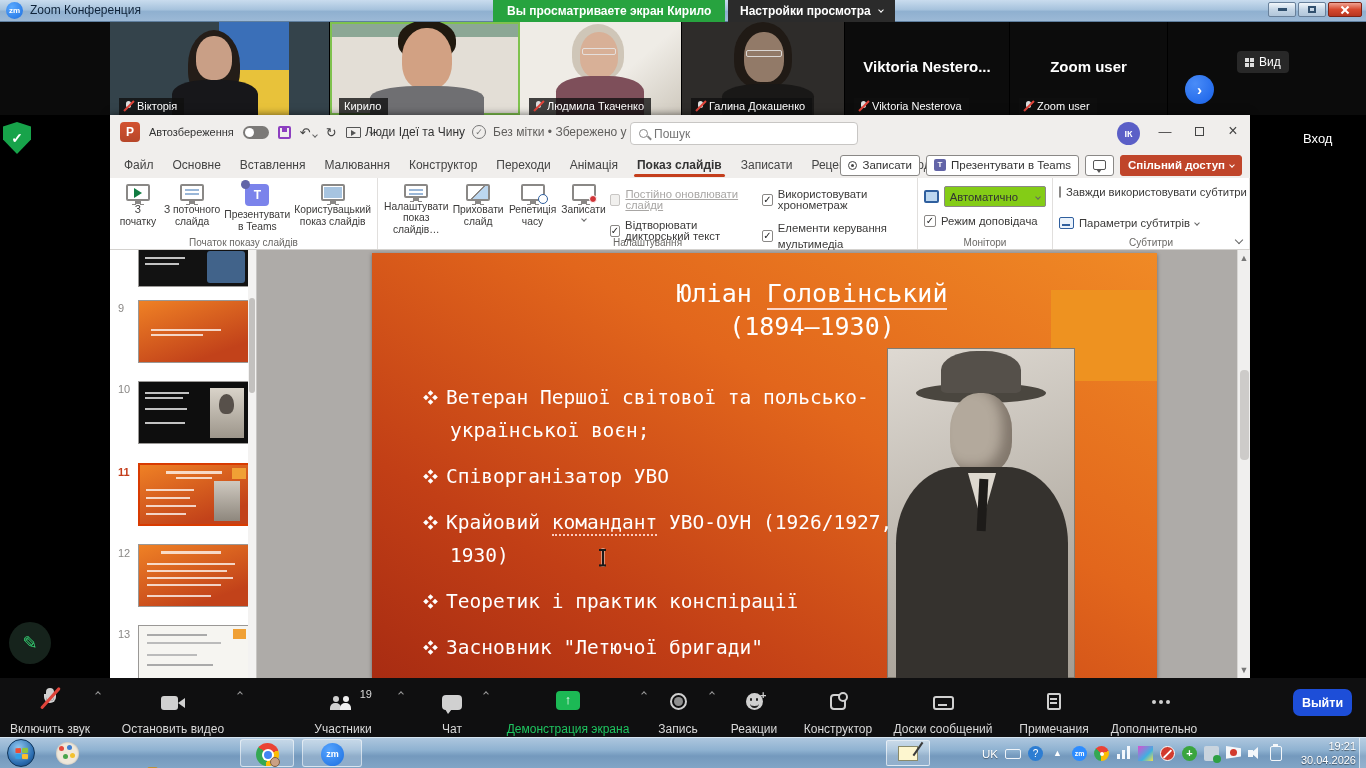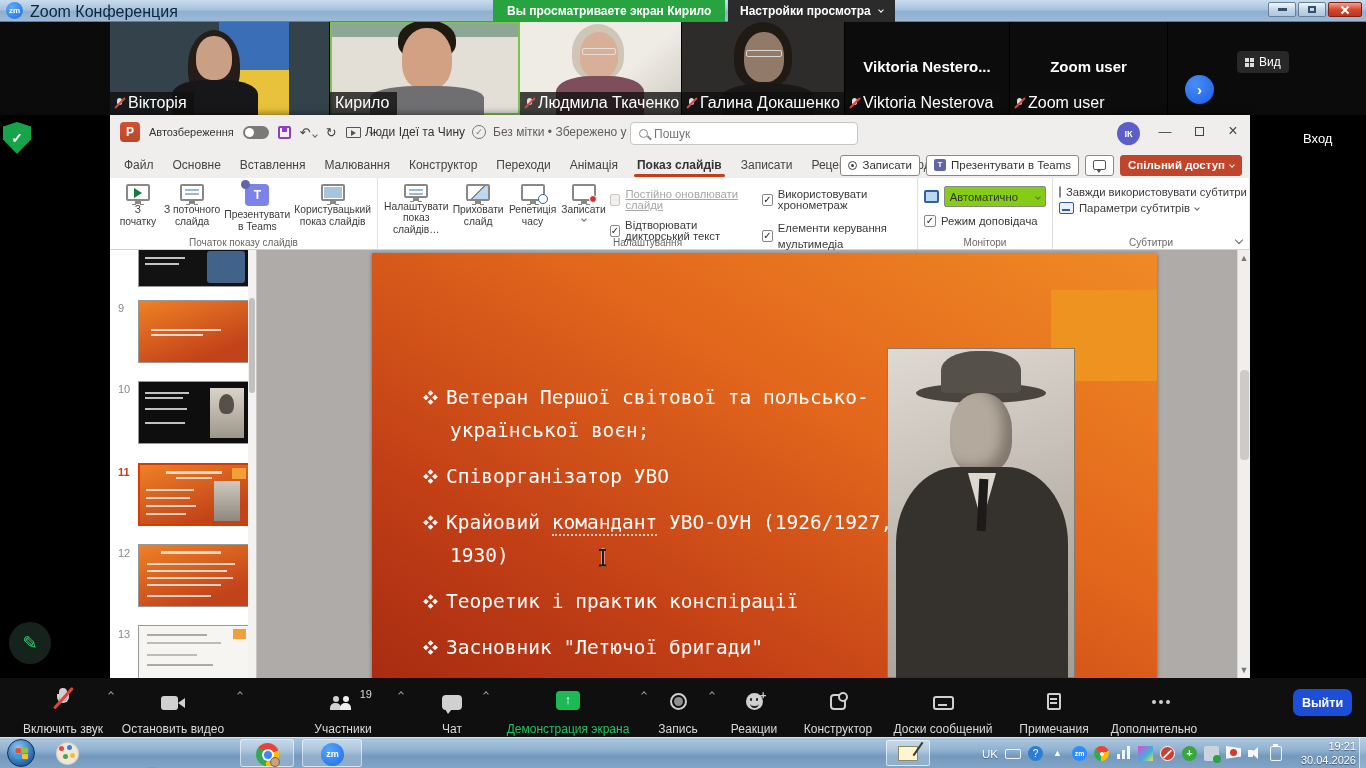--- a/index.html
+++ b/index.html
@@ -7,40 +7,40 @@
   body { position:relative; overflow:hidden; background:#000; font-family:"Liberation Sans",sans-serif; }
   .abs { position:absolute; }
 
   
   .aero-bar { left:0; top:0; width:1366px; height:22px;
     background:linear-gradient(#c9dcee 0%,#a7c3dd 45%,#8fb0d0 55%,#9cb9d6 100%);
     border-bottom:1px solid #5f7f9f; }
   .zm-badge { left:6px; top:2px; width:17px; height:17px; border-radius:50%;
     background:radial-gradient(circle at 35% 30%,#5aa9ff,#1c6fe0); color:#fff;
     font-size:8px; font-weight:bold; text-align:center; line-height:17px; }
-  .aero-title { left:30px; top:3px; font-size:16px; color:#10243a; }
+  .aero-title { left:30px; top:3px; font-size:12px; color:#10243a; }
   .green-banner { left:493px; top:0; height:22px; padding:0 14px; background:#27a33f;
     color:#fff; font-size:12px; line-height:22px; font-weight:bold; }
   .view-settings { left:728px; top:0; height:22px; padding:0 12px; background:#2b2b2b;
     color:#fff; font-size:12px; line-height:22px; font-weight:bold; display:flex; align-items:center; gap:8px; }
   .aero-controls { right:4px; top:2px; display:flex; gap:2px; }
   .aero-btn { width:28px; height:15px; border:1px solid #68809a; border-radius:2px;
     background:linear-gradient(#f2f7fb,#c5d6e6 50%,#b1c6da); display:flex; align-items:center; justify-content:center; }
   .aero-btn.close { width:34px; background:linear-gradient(#f0a292,#d6492f 50%,#b83620); border-color:#7d2316; }
   .g-min { width:9px; height:3px; background:#31506e; }
   .g-rst { width:8px; height:7px; border:2px solid #31506e; }
   .g-x { position:relative; width:10px; height:10px; }
   .g-x::before,.g-x::after { content:""; position:absolute; left:4px; top:0; width:2px; height:10px; background:#fff; }
   .g-x::before { transform:rotate(45deg);} .g-x::after { transform:rotate(-45deg);}
 
   
   .video-strip { left:0; top:22px; width:1366px; height:93px; background:#0b0b0b; }
   .tile { position:absolute; top:0; height:93px; overflow:hidden; border-right:1px solid #000; }
-  .tile .pill { position:absolute; left:0; bottom:0; background:rgba(15,15,15,.78); color:#fff;
-    font-size:16px; padding:2px 7px 3px 5px; display:flex; align-items:center; gap:4px; white-space:nowrap; }
+  .tile .pill { position:absolute; left:9px; bottom:0; background:rgba(15,15,15,.78); color:#fff;
+    font-size:11px; padding:2px 7px 3px 5px; display:flex; align-items:center; gap:4px; white-space:nowrap; }
   .mic-muted { position:relative; width:9px; height:12px; flex:0 0 auto; }
   .mic-muted::before { content:""; position:absolute; left:2px; top:1px; width:5px; height:7px; border-radius:3px; background:#ddd; }
   .mic-muted::after { content:""; position:absolute; left:4px; top:-1px; width:2px; height:14px; background:#e0443a; transform:rotate(45deg); }
   .center-name { position:absolute; left:0; right:0; top:36px; text-align:center; color:#fff; font-size:15px; font-weight:bold; }
   .head { position:absolute; border-radius:48% 48% 42% 42%; }
   .hair { position:absolute; border-radius:50% 50% 40% 40%; }
   .body-sil { position:absolute; border-radius:40% 40% 0 0; }
   .glasses { position:absolute; height:7px; border:1px solid #e8e8e8; border-radius:2px; opacity:.85; }
   .next-btn { left:1185px; top:53px; width:29px; height:29px; border-radius:50%;
     background:radial-gradient(circle at 35% 30%,#4a8cf7,#1760e8); color:#fff; font-size:15px; font-weight:bold;
@@ -498,21 +498,21 @@
           <span class="chev tiny" style="color:#666"></span>
         </span>
       </div>
       <div class="chkrow">
         <span class="cbox">✓</span>
         <span>Режим доповідача</span>
       </div>
       <span class="glabel">Монітори</span>
     </div>
 
-    <div class="rgroup" style="width:197px;flex-direction:column;gap:4px;padding-top:8px">
+    <div class="rgroup" style="width:197px;flex-direction:column;gap:19px;padding-top:8px">
       <div class="chkrow">
         <span class="cbox"></span>
         <span>Завжди використовувати субтитри</span>
       </div>
       <div class="chkrow">
         <span class="subt-ico"></span>
         <span>Параметри субтитрів</span>
         <span class="chev tiny" style="color:#666"></span>
       </div>
       <span class="glabel">Субтитри</span>
@@ -571,20 +571,25 @@
           <i class="tb" style="left:8px;top:38px;width:66px;background:#aaa"></i>
         <div class="abs" style="right:3px;top:3px;width:13px;height:10px;background:#f0a035"></div>
       </div>
       <div class="vscroll">
           <span class="thumbbar" style="top:48px;height:95px"></span>
         </div>
     </div>
 
     <div class="slide">
       <div class="deco-sq"></div>
+      <div class="slide-title">
+        <div><span>Юліан</span>
+          <span class="u-spell">Головінський</span></div>
+        <div>(1894–1930)</div>
+      </div>
       <div class="photo">
         <div class="hatbrim"></div>
         <div class="hatcrown"></div>
         <div class="face"></div>
         <div class="suit"></div>
         <div class="shirt"></div>
         <div class="tie"></div>
       </div>
       <ul class="bullets">
         <li><span class="qd"><i></i><i></i><i></i><i></i></span><span>Ветеран Першої світової та польсько-української воєн;</span></li>
@@ -598,21 +603,21 @@
 
     <div class="mainscroll">
       <div style="padding-top:3px">▲</div>
       <div class="sb-thumb"></div>
       <div style="position:absolute;bottom:3px;left:0;right:0">▼</div>
     </div>
   </div>
 </div>
 
 <div class="abs zbar">
-  <div class="zt" style="left:15px;width:96px">
+  <div class="zt" style="left:2px;width:96px">
     <div class="ico-wrap">
         <span class="zmic">
           <i></i>
           <u></u>
         </span>
       </div>
     <div>Включить звук</div>
     <span class="chev up tiny zchev" style="right:-2px"></span>
   </div>
   <div class="zt" style="left:112px;width:122px">

